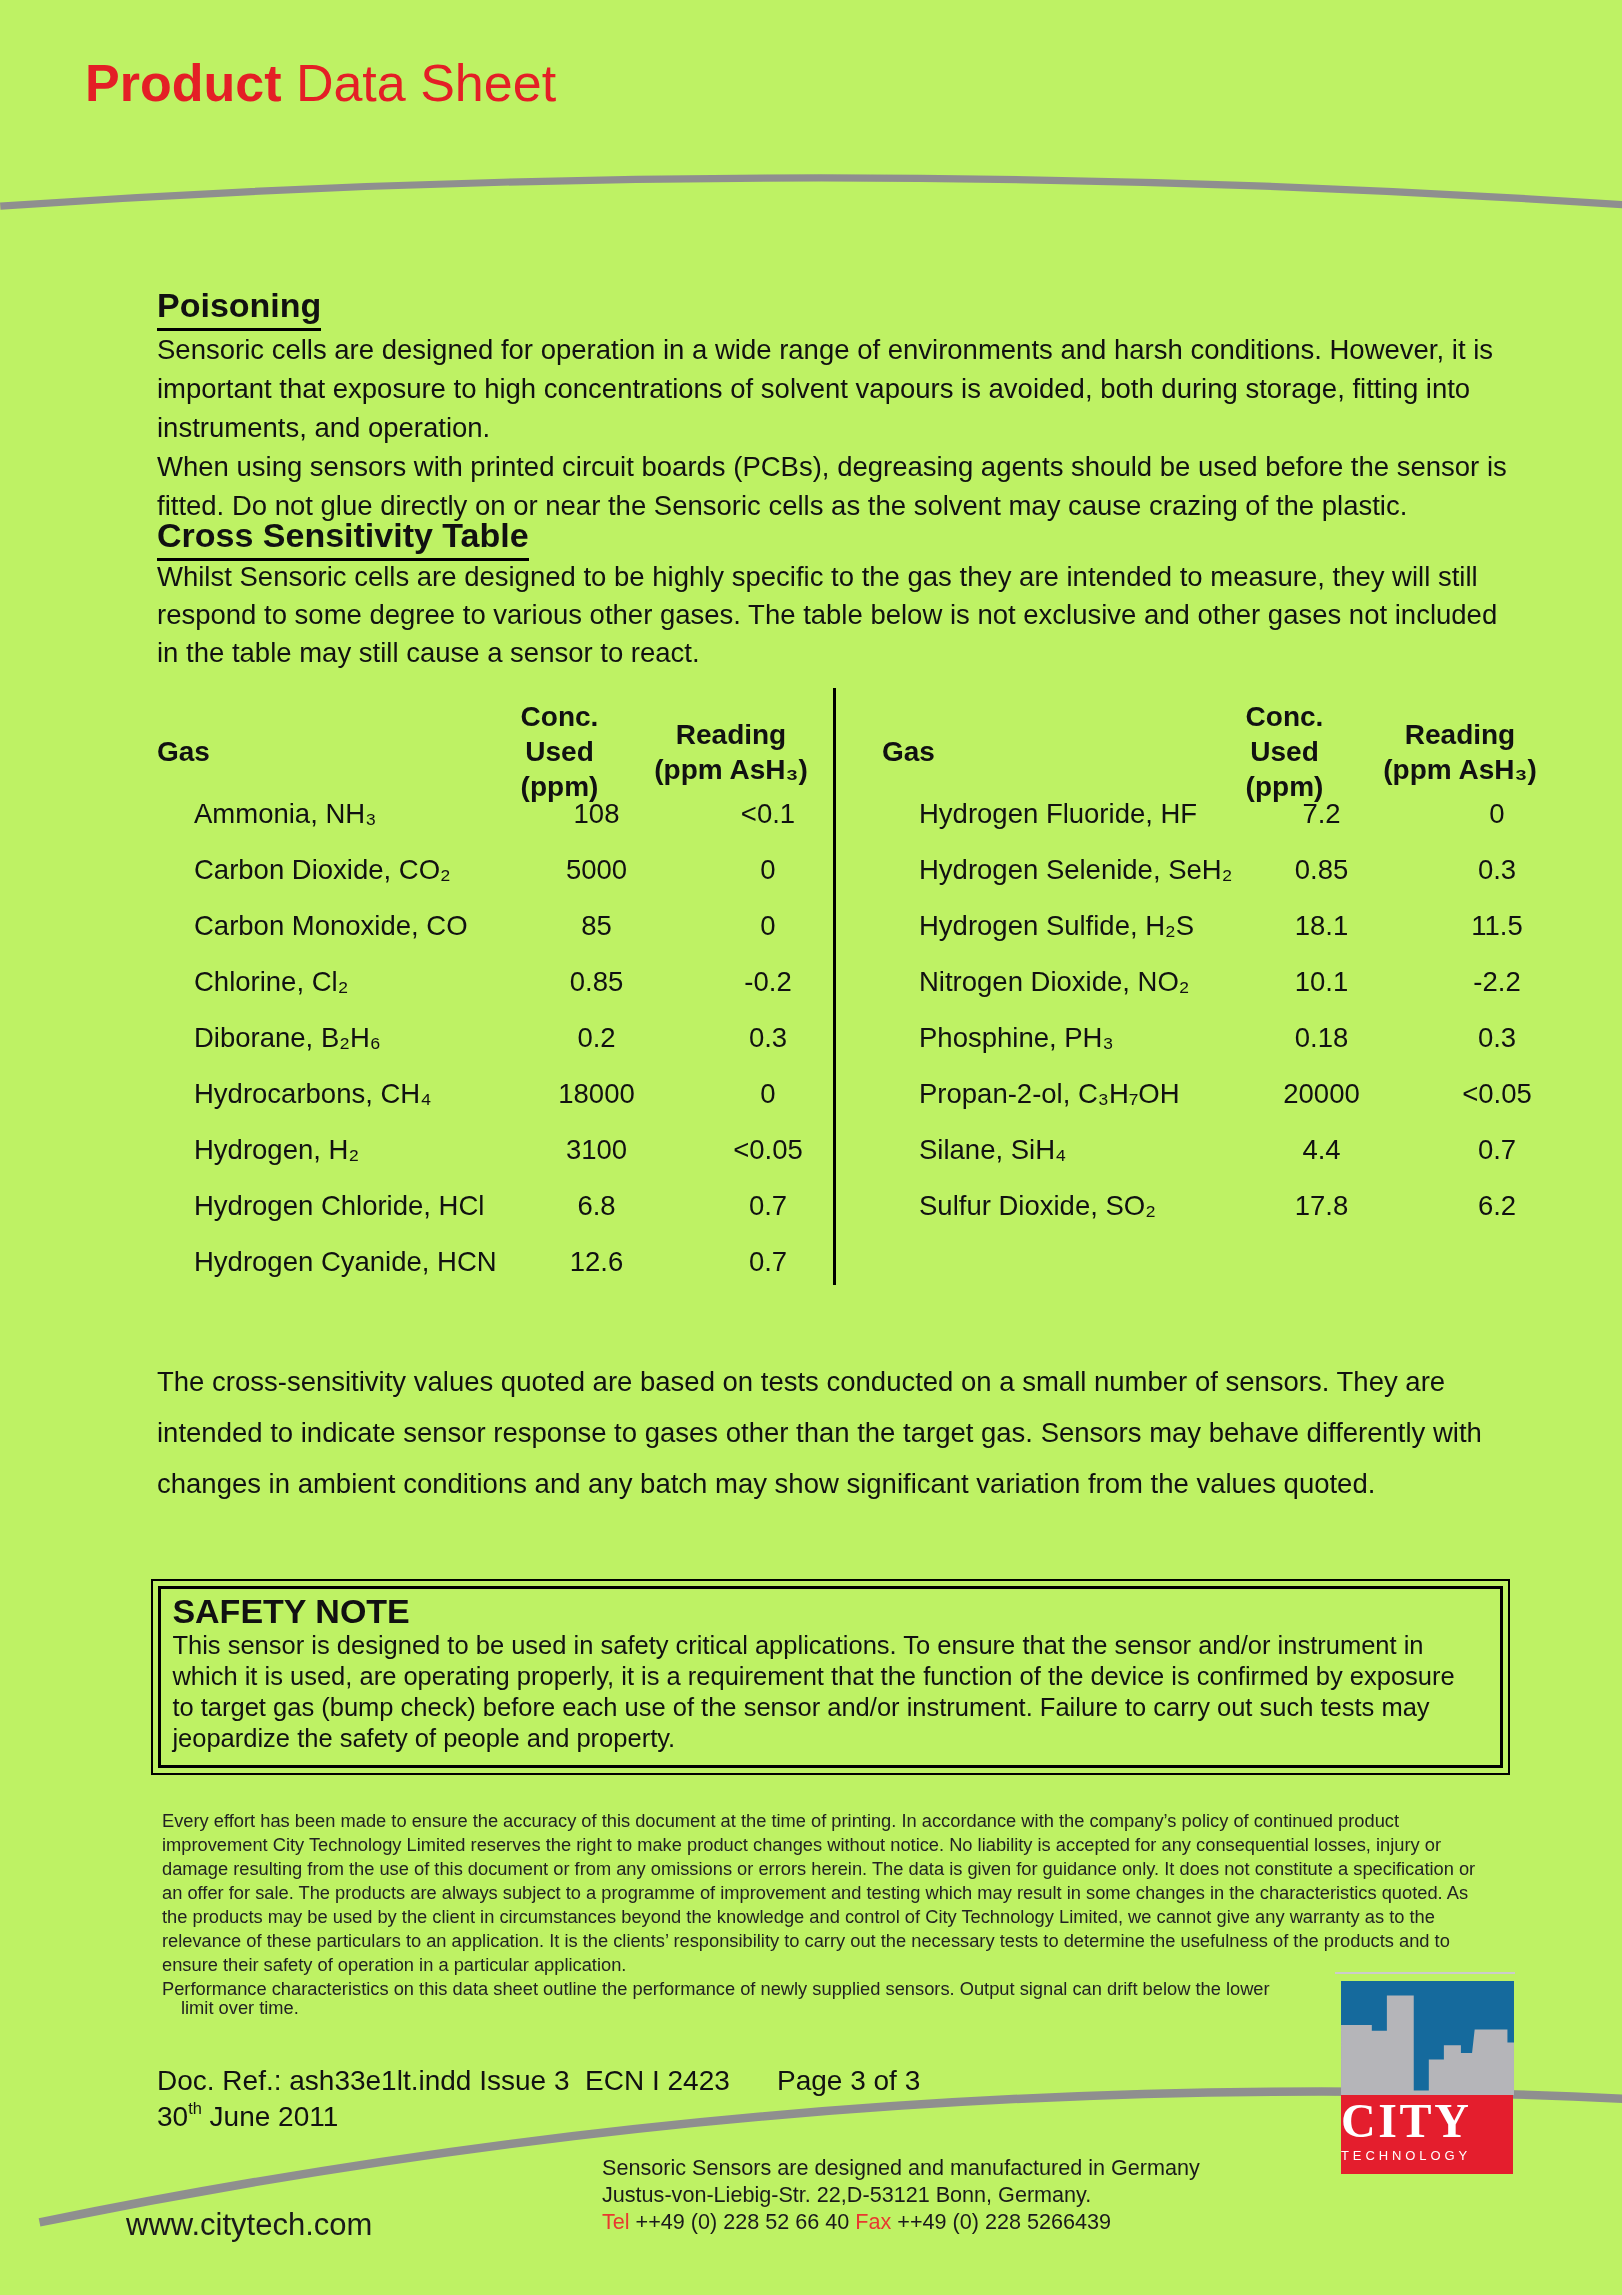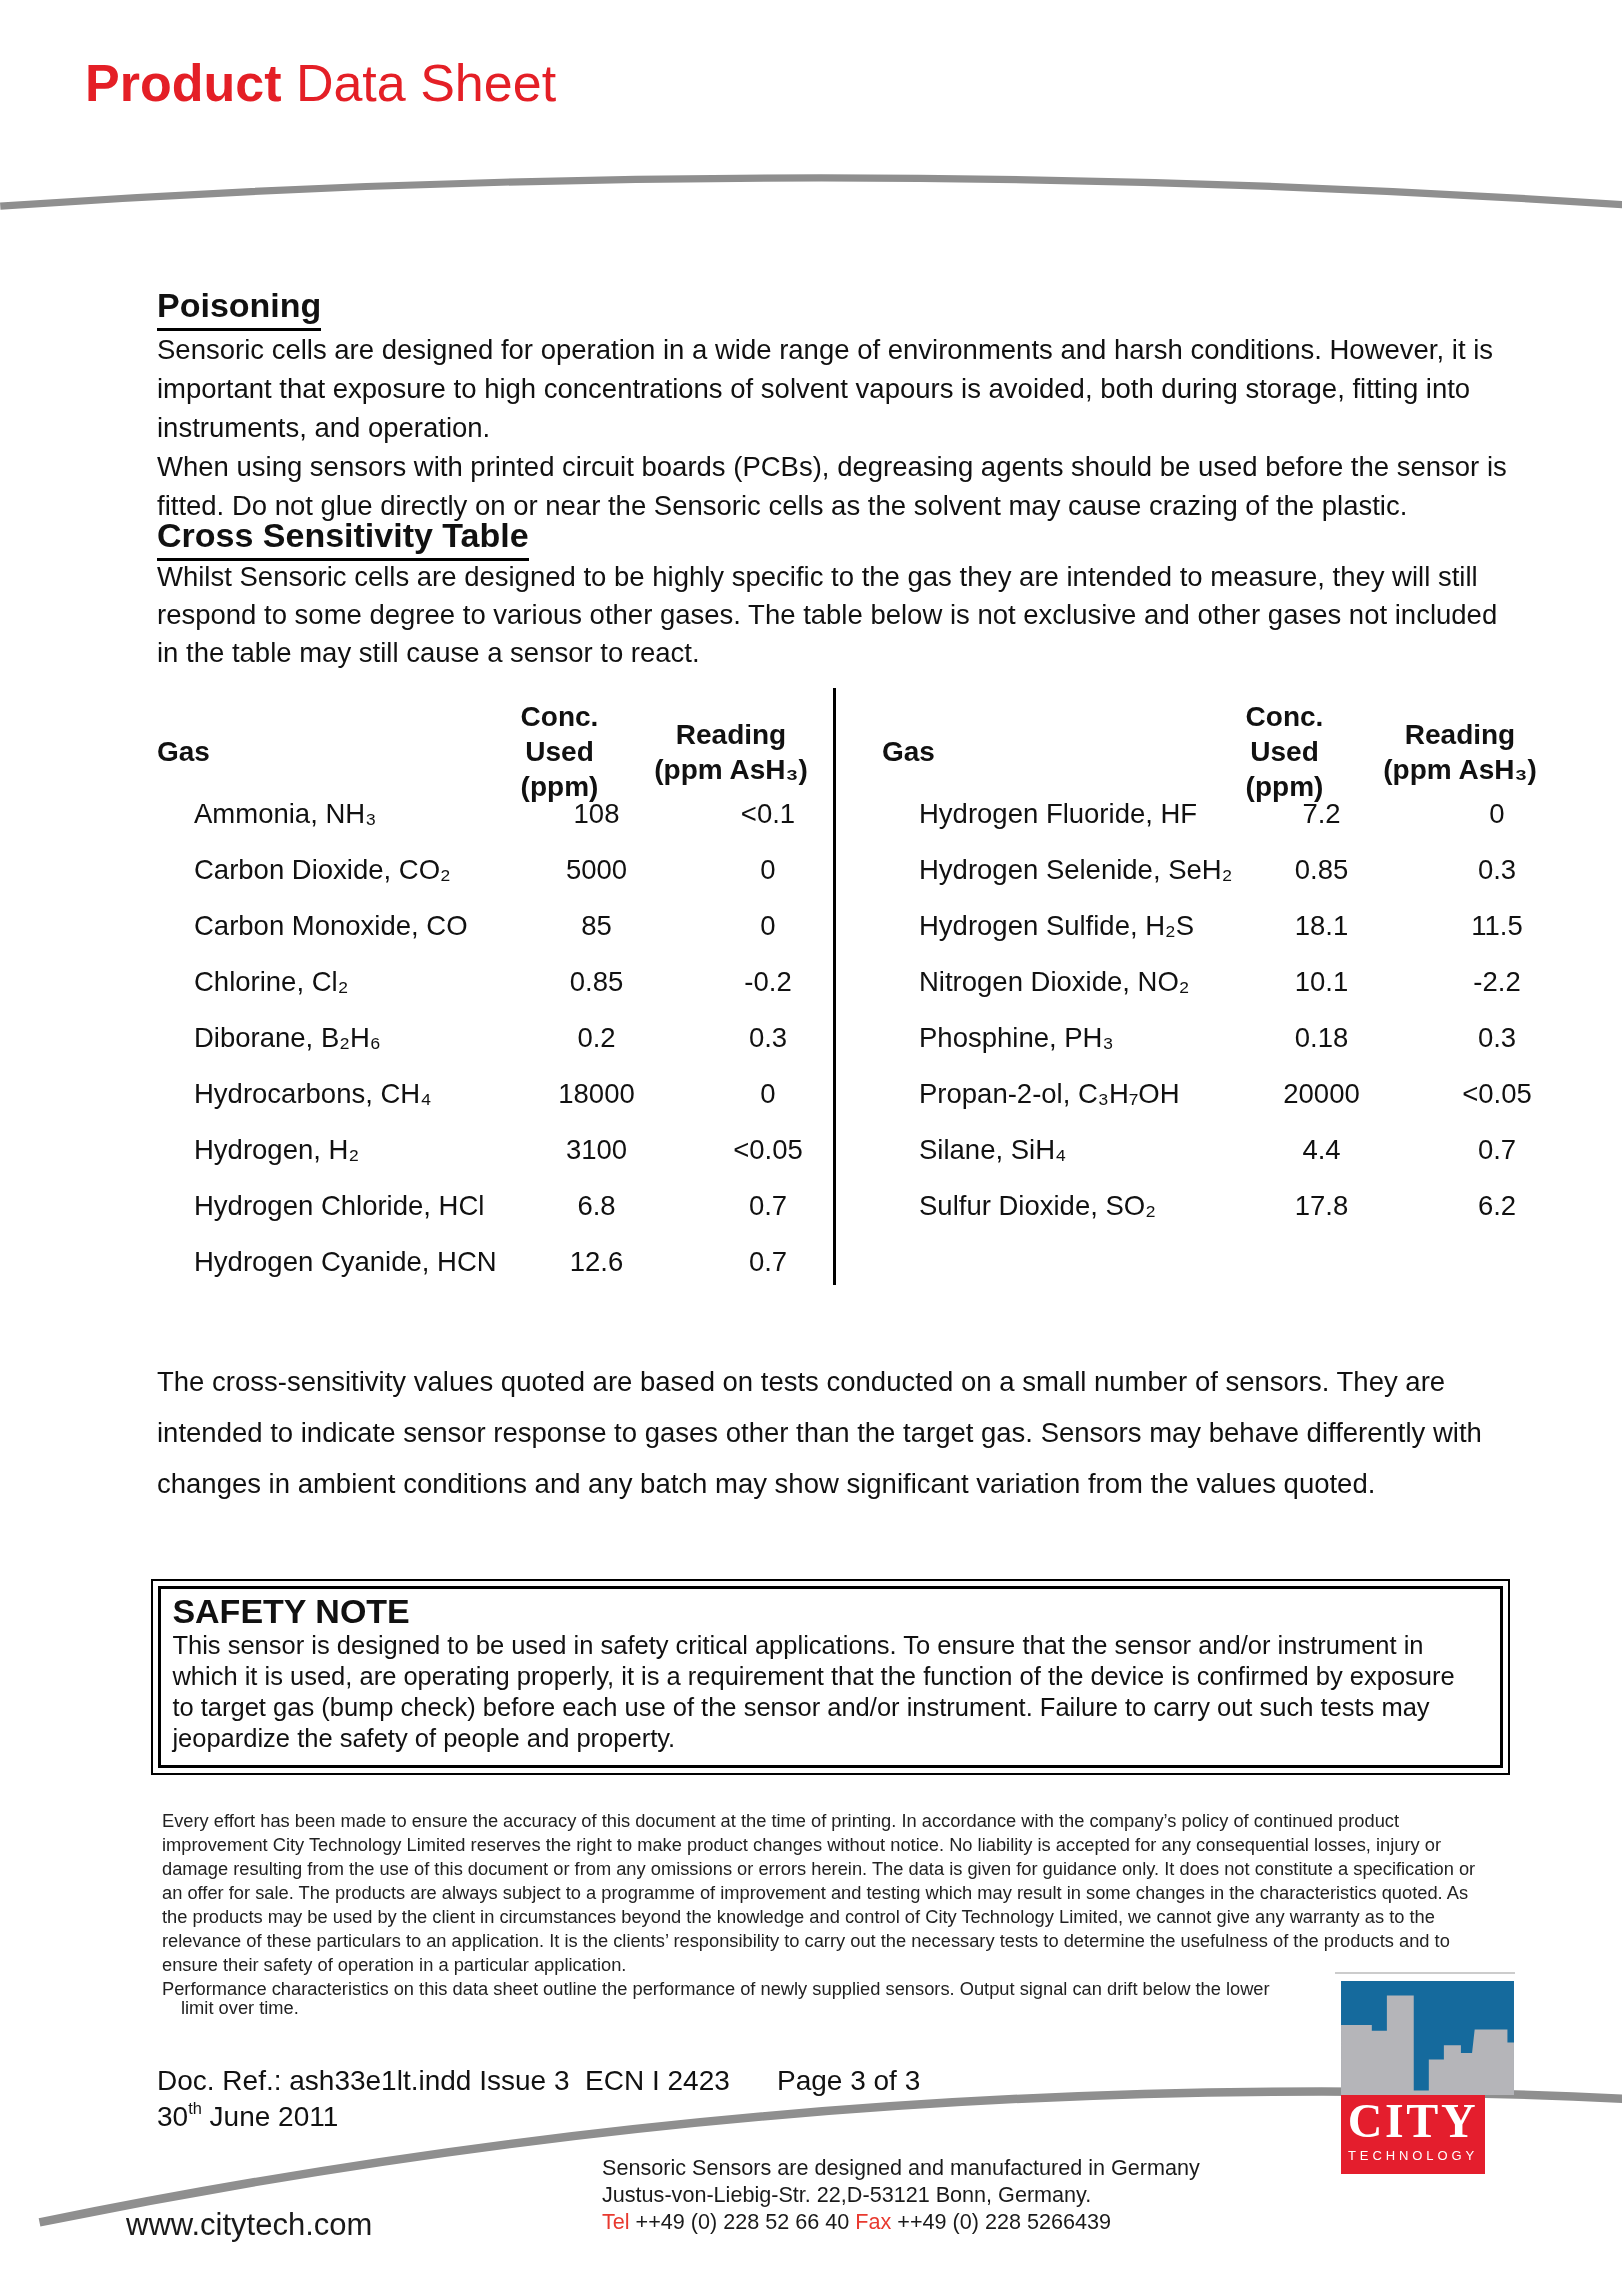--- a/index.html
+++ b/index.html
@@ -1,19 +1,19 @@
 <!DOCTYPE html>
 <html style="--brand-red: #e41f26; --curve-gray: #8f8f8f; --logo-blue: #156a9d; --logo-gray: #b5b5b9; --logo-red: #e41e2d; --tel-red: #e8392f;font-size:10.5px"><head>
 <meta charset="utf-8">
 <style>
   html,body{margin:0;padding:0;background:#666;}
   .page{
     position:relative;
     width:1623px;height:2295px;
-    background:#ffffff;
+    background:#bef264;
     font-family:"Liberation Sans","DejaVu Sans",sans-serif;
     color:#111;
     overflow:hidden;
   }
   .abs{position:absolute;}
   
   .title{left:85px;top:55px;font-size:52px;line-height:1.1;color:var(--brand-red,#e41f26);}
   .title .bold{font-weight:700;}
   
   svg.curve{left:0;top:0;width:1623px;height:2295px;pointer-events:none;}
@@ -49,21 +49,21 @@
   .limit-line{left:181px;top:1997px;font-size:18.3px;color:#222;}
   
   .docref1{left:157px;top:2065px;font-size:28px;white-space:pre;}
   .pagenum{left:777px;top:2065px;font-size:28px;}
   .dateline{left:157px;top:2099px;font-size:28px;}
   .dateline sup{font-size:16.4px;vertical-align:11.8px;}
   
   .logo-topline{left:1335px;top:1972px;width:180px;height:2px;background:#cccccc;}
   .logo{left:1341px;top:1981px;width:173px;height:192px;z-index:5;}
   .logo .sky{display:block;}
-  .logo .band{width:144px;height:79px;background:var(--logo-red,#e41e2d);color:#fff;text-align:center;box-sizing:border-box;padding-top:1.3px;}
+  .logo .band{width:172px;height:79px;background:var(--logo-red,#e41e2d);color:#fff;text-align:left;box-sizing:border-box;padding-top:1.3px;}
   .logo .city{font-family:"Liberation Serif","DejaVu Serif",serif;font-weight:700;font-size:48px;line-height:50px;letter-spacing:2.6px;}
   .logo .tech{font-size:13px;letter-spacing:3.9px;line-height:15.7px;margin-top:1.3px;}
   
   .www{left:126px;top:2207px;font-size:31px;color:#1a1a1a;}
   .footer-right{left:602px;top:2154px;font-size:21.6px;line-height:27px;color:#1a1a1a;}
   .red{color:var(--tel-red,#e8392f);}
 </style>
 </head>
 <body>
 

